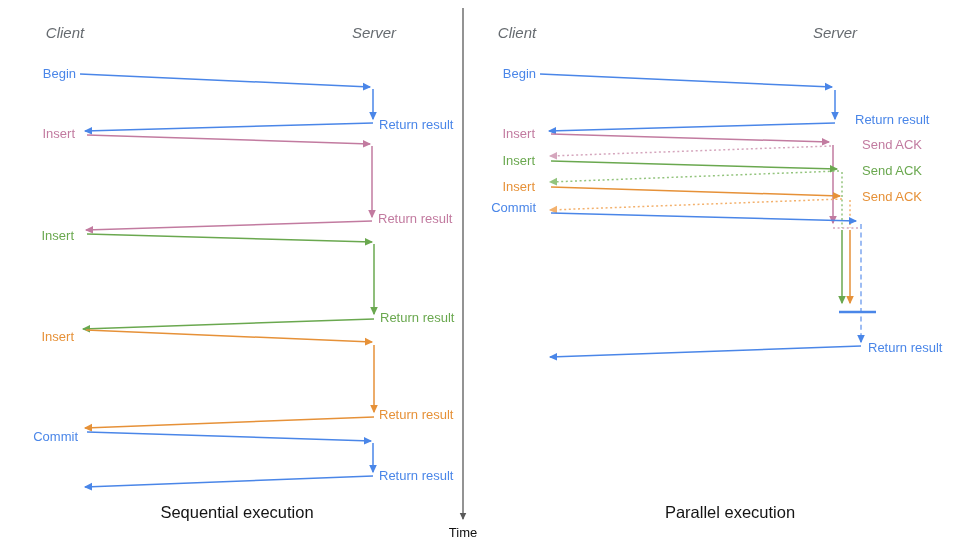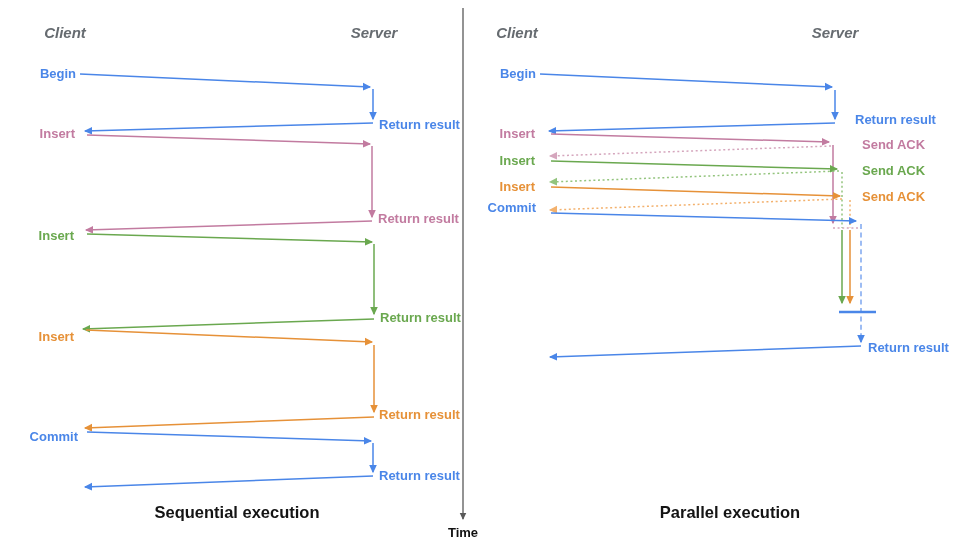--- a/index.html
+++ b/index.html
@@ -1,16 +1,16 @@
 <!DOCTYPE html>
 <html><head>
 <meta charset="utf-8">
 <style>
   html, body { margin: 0; padding: 0; background: #ffffff; }
-  .canvas { position: relative; width: 960px; height: 540px; overflow: hidden; background: #fff; font-weight: bold; }
+  .canvas { position: relative; width: 960px; height: 540px; overflow: hidden; background: #fff; }
   svg { display: block; font-family: "Liberation Sans", sans-serif; }
   .hdr  { font-size: 15px; font-style: italic; fill: #666b70; }
   .lbl  { font-size: 13px; }
   .ttl  { font-size: 16.5px; fill: #141414; }
   .time { font-size: 13px; fill: #111111; }
 </style>
 </head>
 <body>
 
 <div class="canvas">

